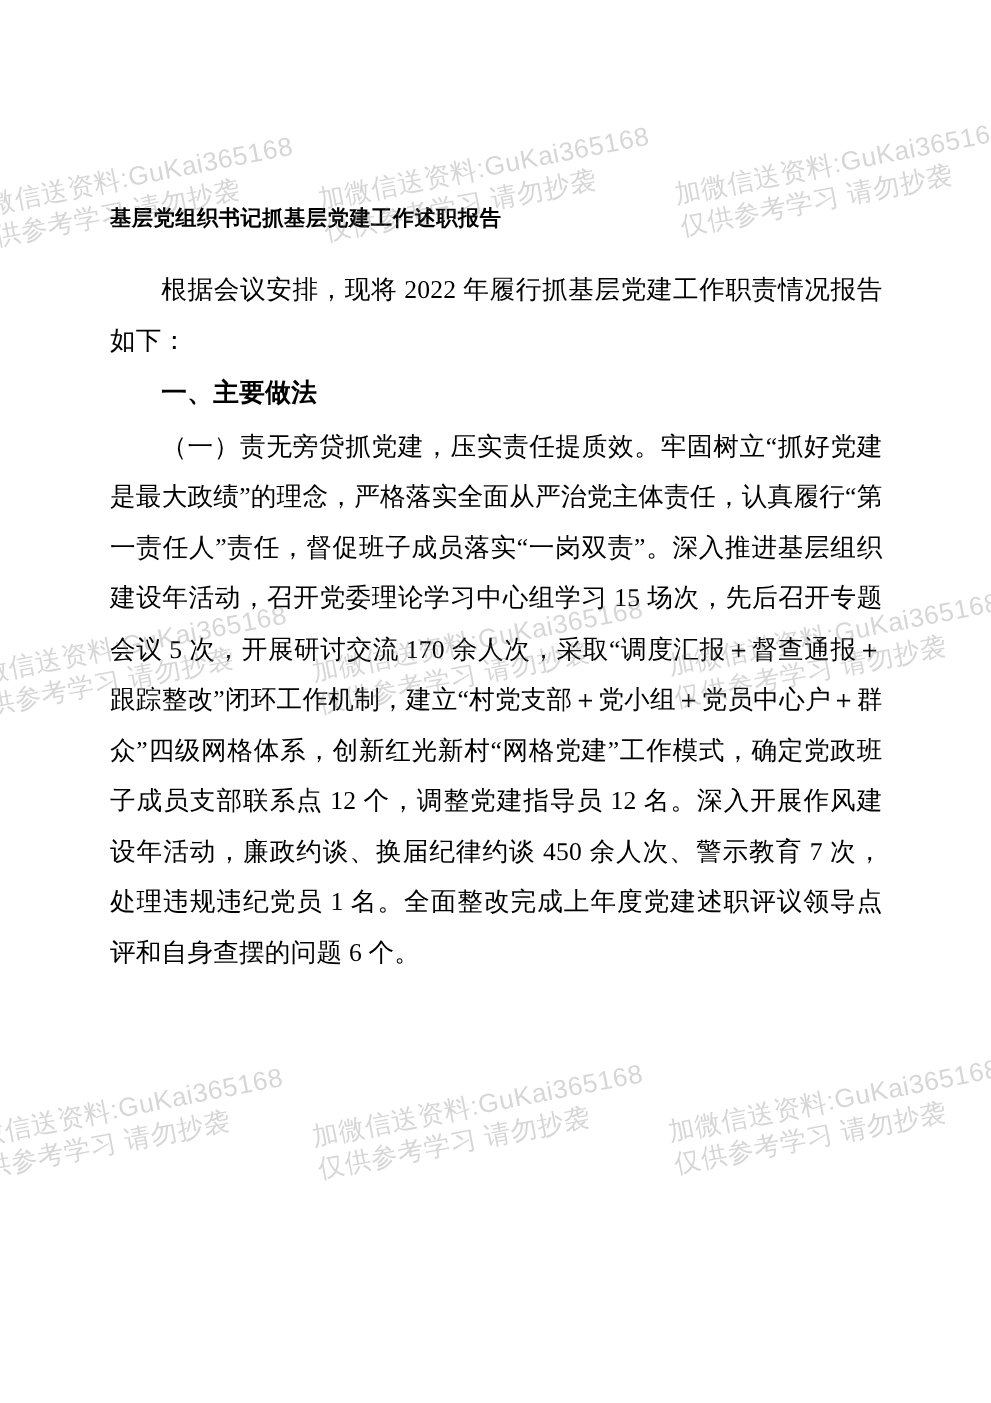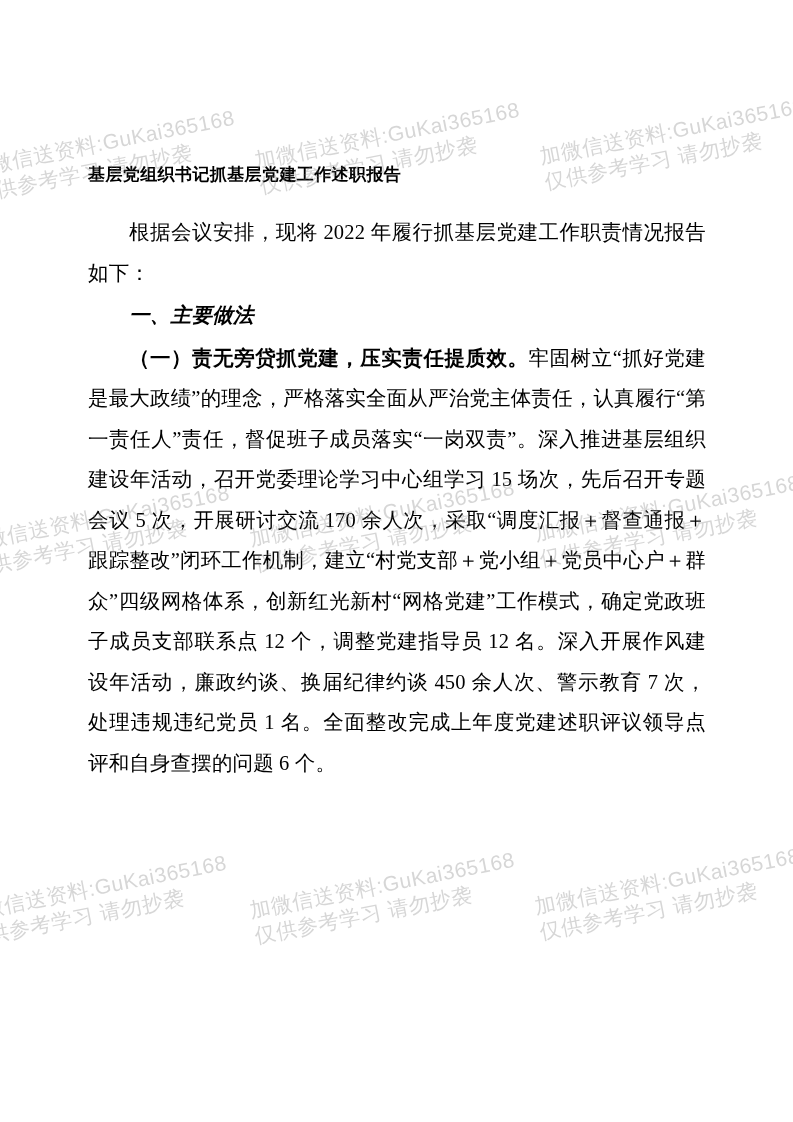--- a/index.html
+++ b/index.html
@@ -68,25 +68,24 @@
     letter-spacing: 0.15px;
   }
   p.heading {
     margin: 0 0 2px 0;
     font-family: "Liberation Sans", "DejaVu Sans", sans-serif;
     font-weight: bold;
     font-size: 20.5px;
     line-height: 40.5px;
     text-indent: 2em;
     letter-spacing: 0.3px;
-    font-style: italic;
   }
   .sub-lead {
     font-family: "Liberation Sans", "DejaVu Sans", sans-serif;
-    font-weight: bold;
+    font-weight: normal;
   }
   p.para.sub {
     
   }
 </style>
 </head>
 <body>
 
 <div id="watermark-layer">
   <div class="wm" style="left:-30px; top:130px;">

